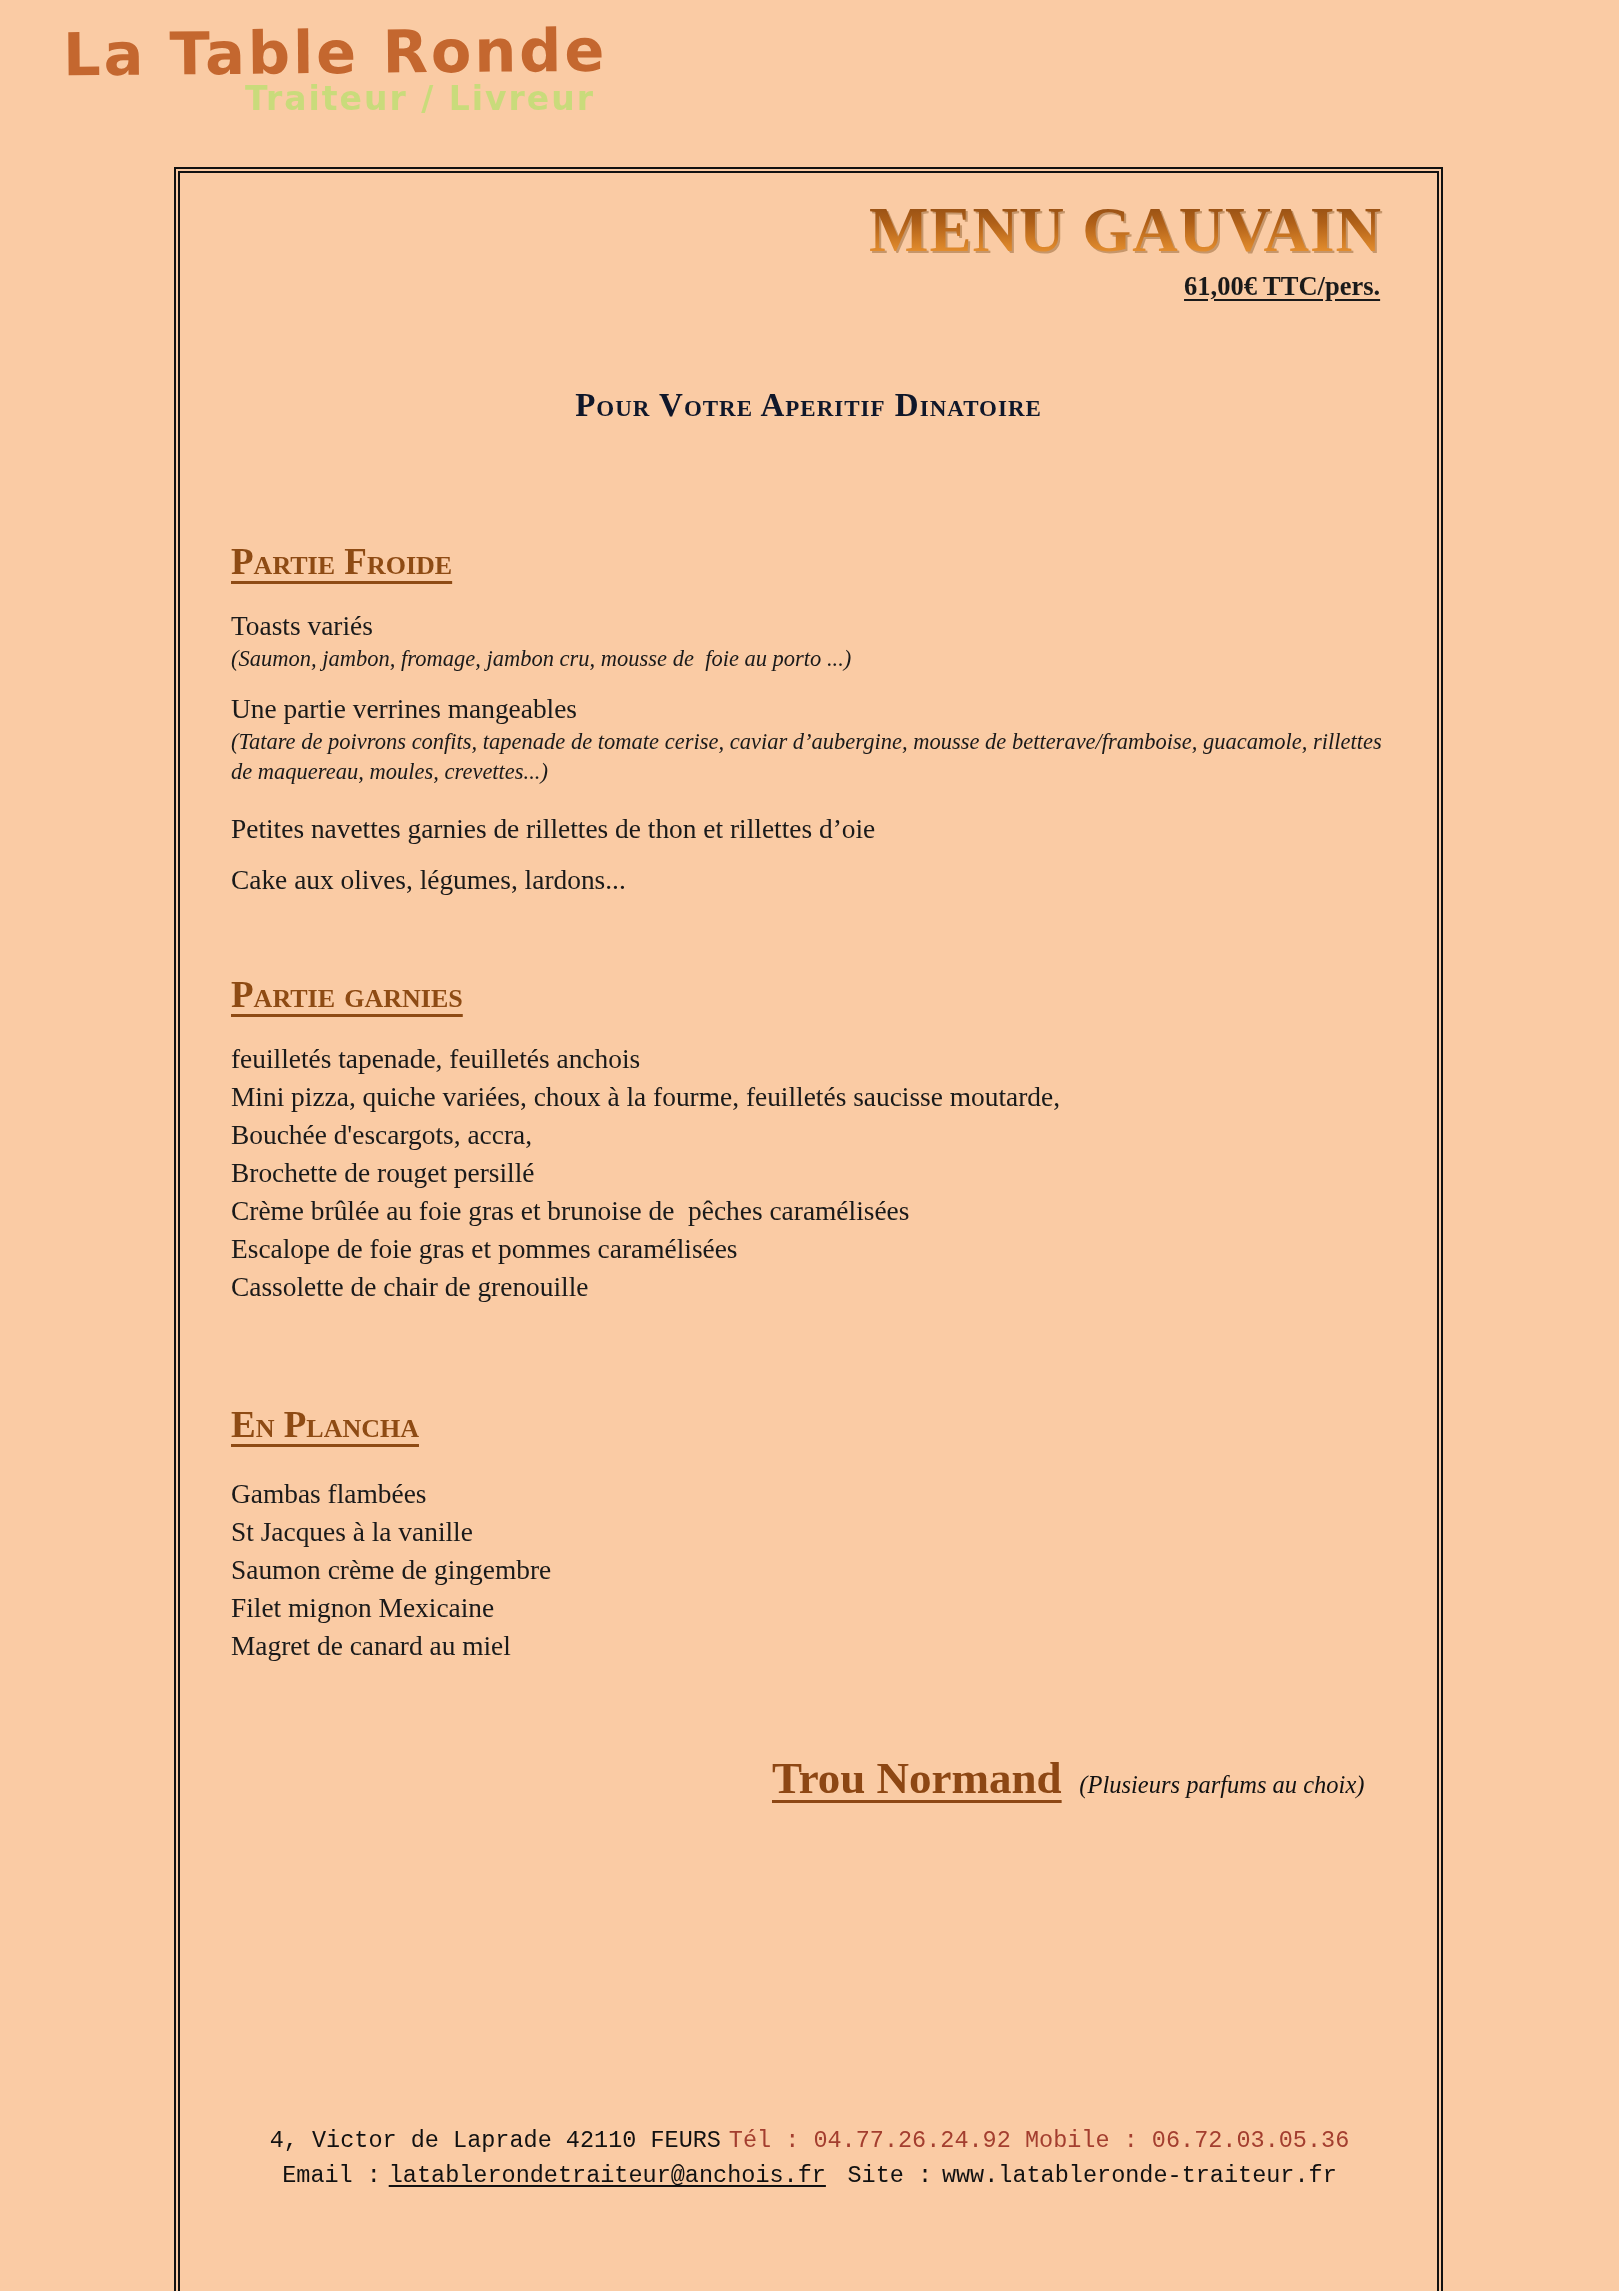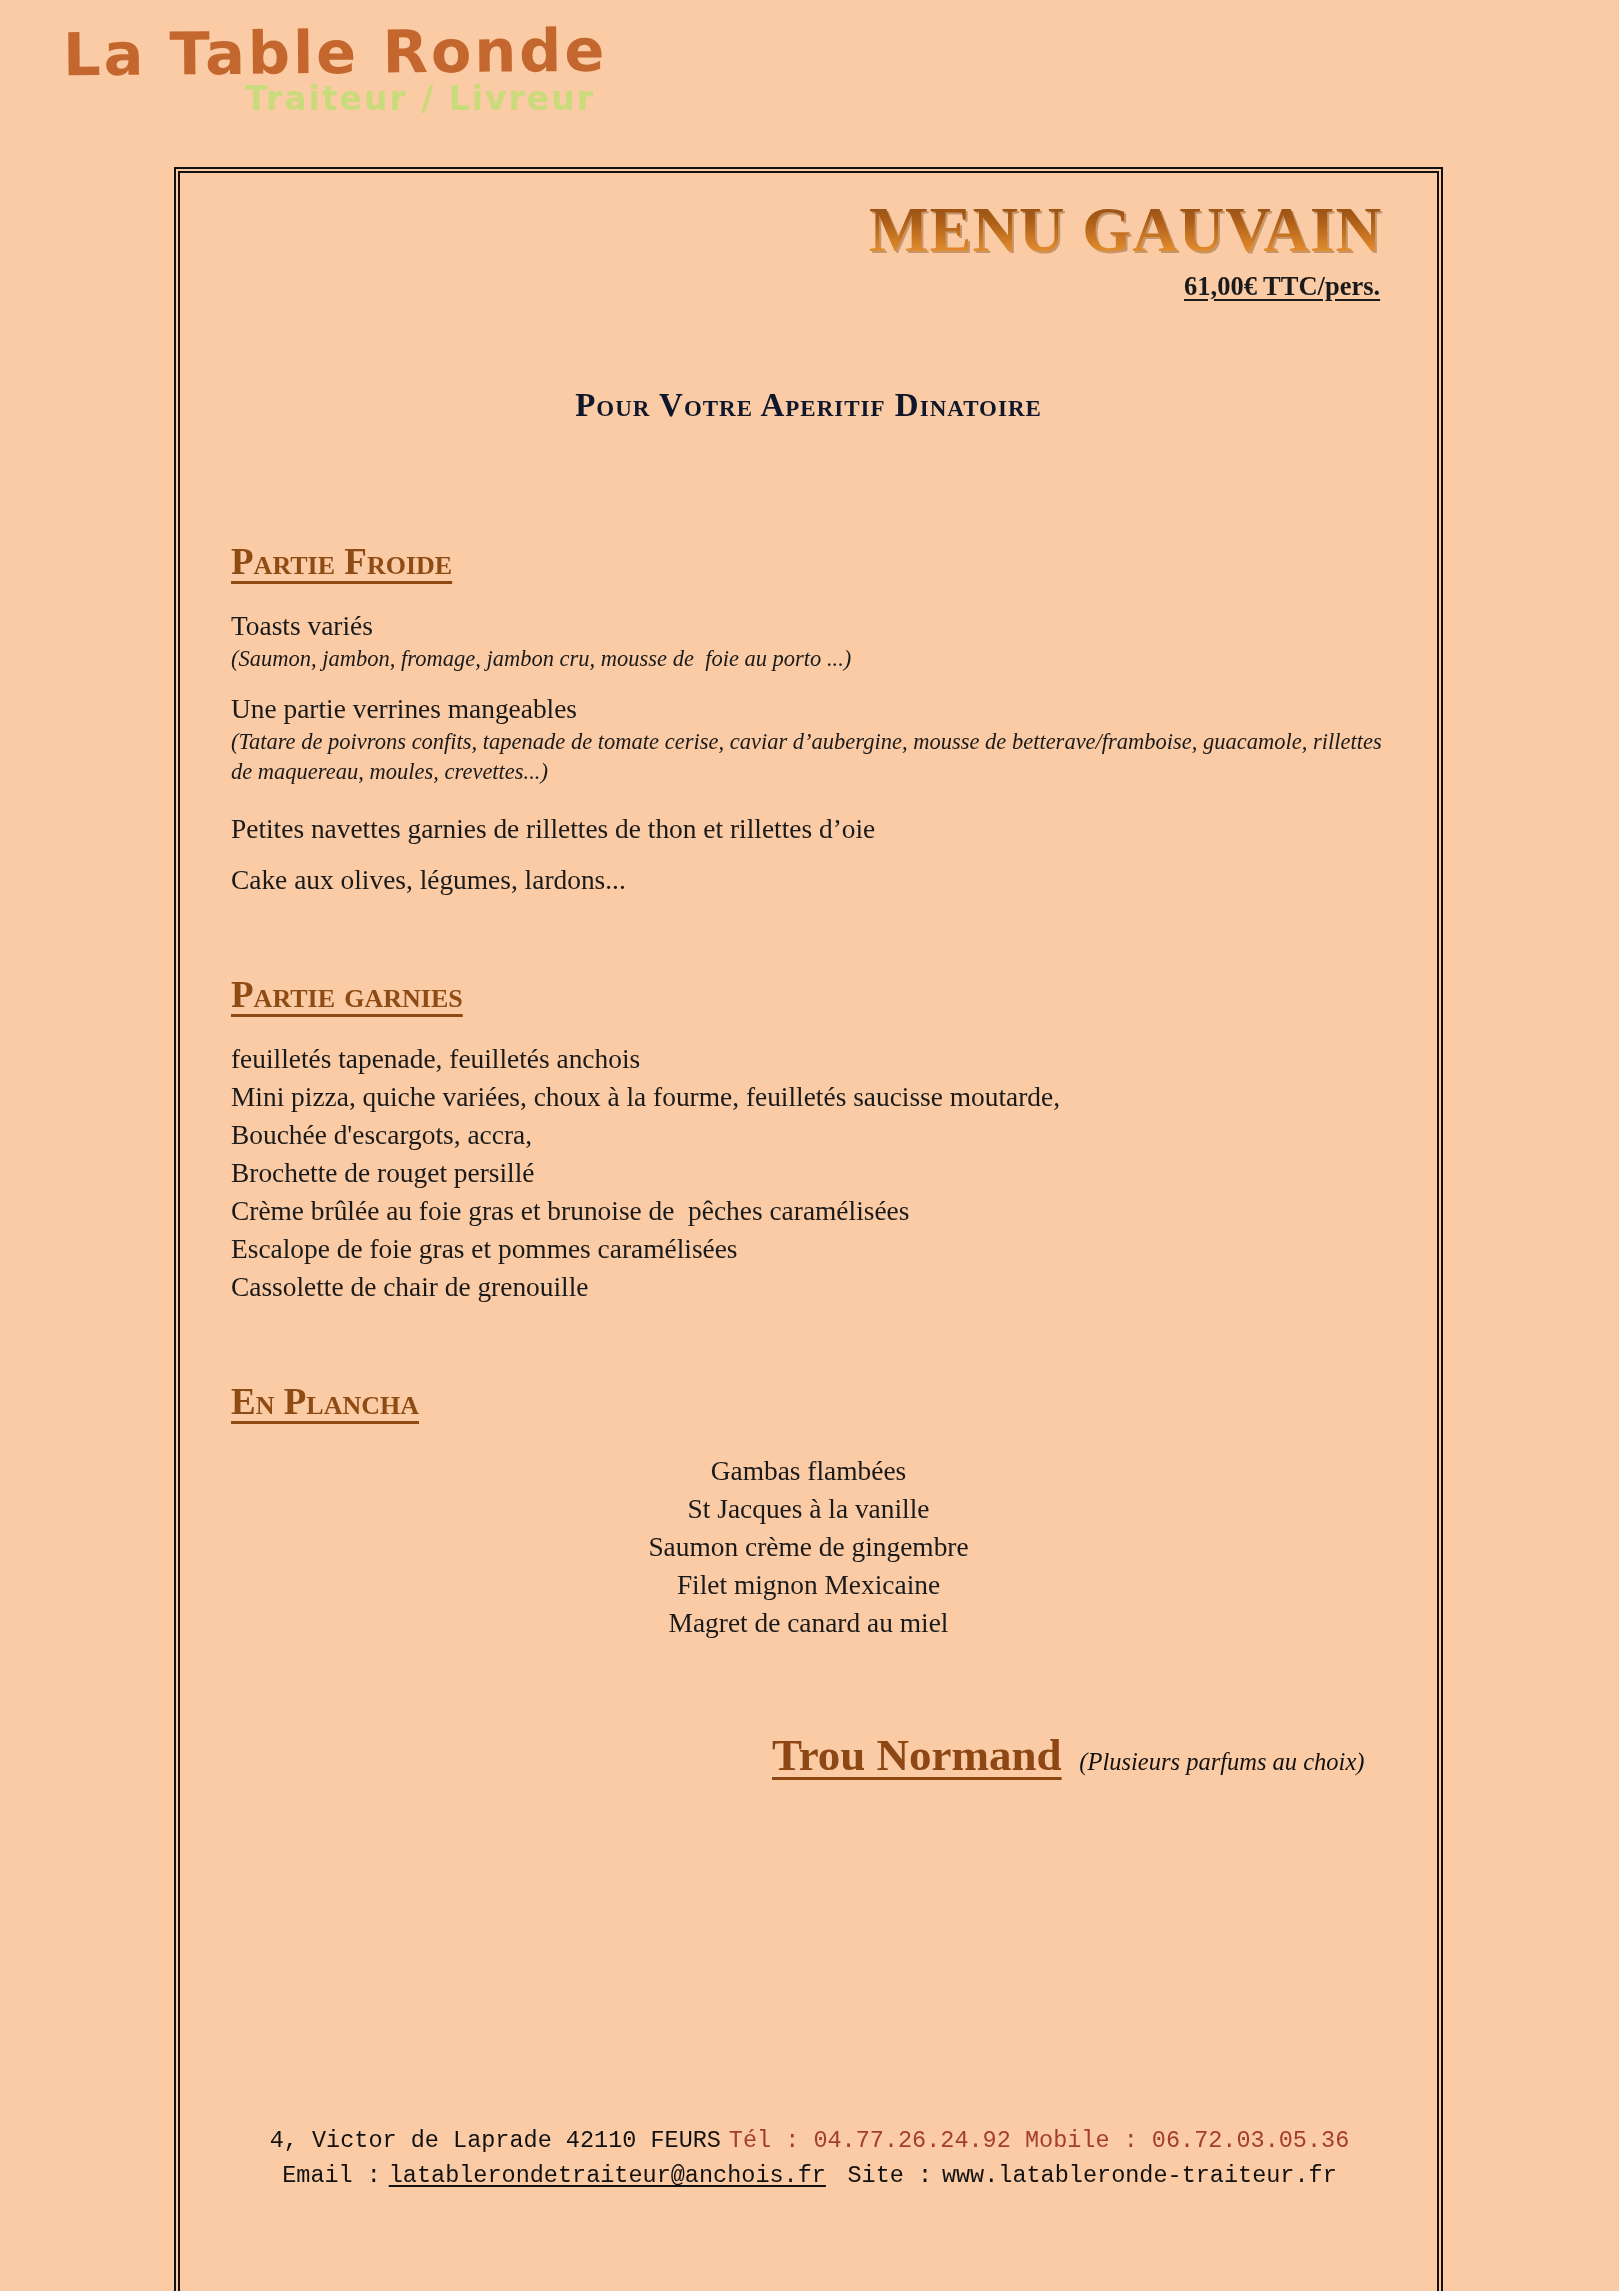--- a/index.html
+++ b/index.html
@@ -85,40 +85,40 @@
     line-height: 45px;
     color: #8E4B14;
   }
   .section-heading .hd {
     text-decoration: underline;
     text-decoration-thickness: 2.9px;
     text-underline-offset: 6.9px;
   }
   .sh-froide  { margin-top: 114px; }
   .sh-chaude  { margin-top: 74px; }
-  .sh-plancha { margin-top: 73px; }
+  .sh-plancha { margin-top: 96px; }
 
   .item-text {
     font-size: 27.4px;
     line-height: 35px;
     white-space: pre-wrap;
   }
   .item-note {
     font-size: 22.5px;
     line-height: 30px;
     font-style: italic;
     white-space: pre-wrap;
   }
   .it-1 { margin-top: 25.5px; }
   .it-2 { margin-top: 17.6px; }
   .it-3 { margin-top: 25.5px; }
   .it-4 { margin-top: 15.7px; }
 
   .section-lines { margin-top: 23.5px; }
-  .section-lines.plancha { margin-top: 27.4px; text-align: center; }
+  .section-lines.plancha { margin-top: 27.4px; }
   .section-lines .line {
     font-size: 27.4px;
     line-height: 38px;
     white-space: pre-wrap;
   }
 
   .trou {
     margin-top: 90px;
     padding-left: 541px;
     line-height: 47px;

